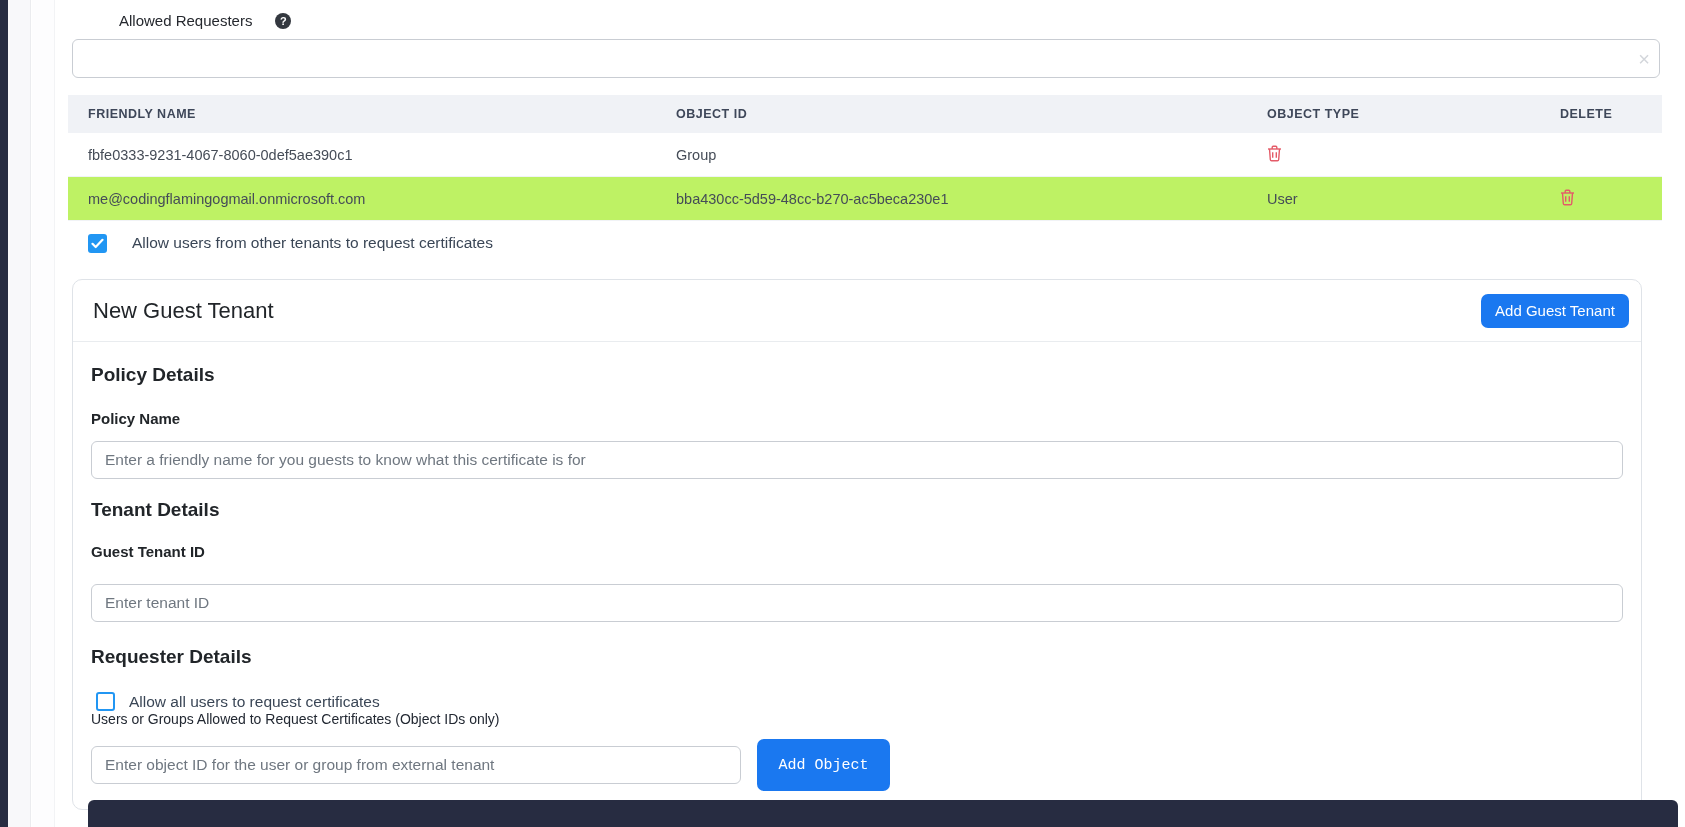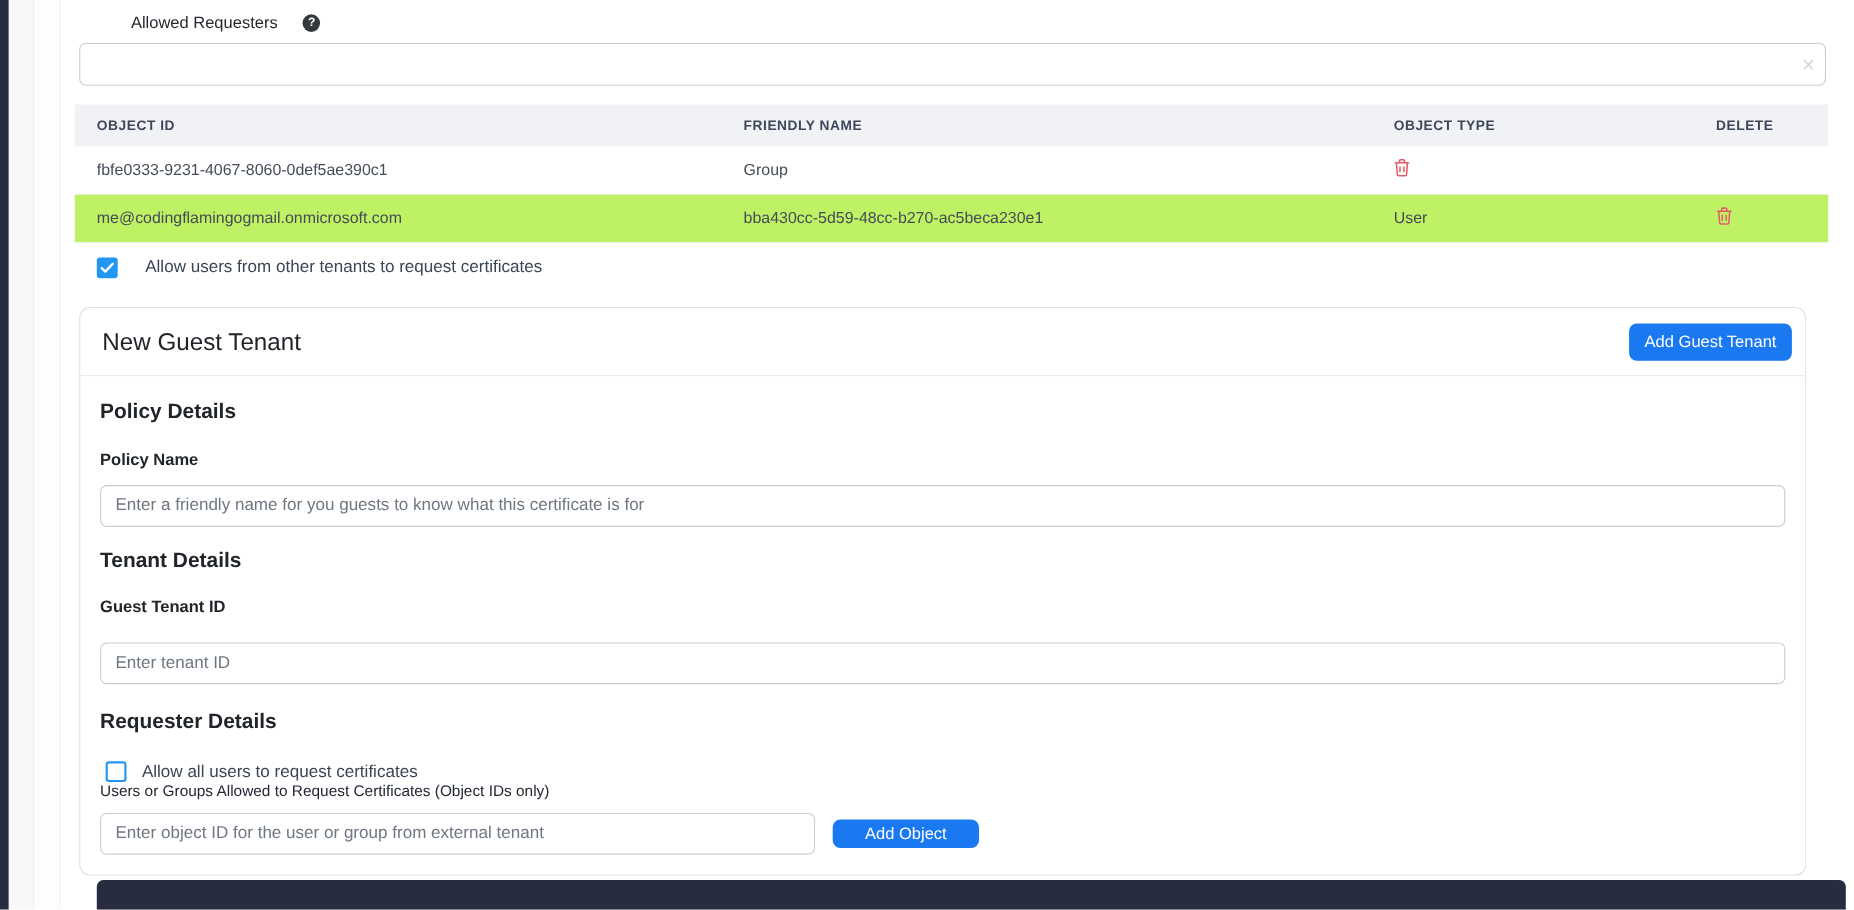--- a/index.html
+++ b/index.html
@@ -53,21 +53,21 @@
   .text-input::placeholder, .ar-input-wrap input::placeholder { color:#6f7780; opacity:1; }
   .mt14 { margin-top:14px; }
   .mt12 { margin-top:24px; }
   .sh-tenant { margin-top:20px; }
   .lbl-gtid { margin-top:22px; }
   .sh-req { margin-top:24px; }
   .cb-row2 { margin-top:24px; margin-left:5px; gap:14px; }
   .obj-label { font-size:14px; font-weight:400; color:#222832; }
   .obj-row { margin-top:12px; display:flex; align-items:center; gap:16px; }
   .obj-input { width:650px; }
-  .btn-add-object { width:133px; height:26px; }
+  .btn-add-object { width:133px; height:52px;font-family:Liberation Mono, monospace; }
 
   
   .bottom-band { position:absolute; left:88px; top:800px; width:1590px; height:27px; background:#272c41; border-radius:6px 6px 0 0; }
 </style>
 </head>
 <body>
 
 <div class="edge-dark"></div>
 <div class="side-rail"></div>
 <div class="side-rail2"></div>
@@ -77,22 +77,22 @@
   <span class="help-icon">?</span>
 </div>
 
 <div class="ar-input-wrap">
   <input type="text" value="" placeholder="" style="">
   <span class="clear-x">×</span>
 </div>
 
 <div class="req-table">
   <div class="t-head">
+    <div>FRIENDLY NAME</div>
     <div>OBJECT ID</div>
-    <div>FRIENDLY NAME</div>
     <div>OBJECT TYPE</div>
     <div>DELETE</div>
   </div>
   <div class="t-row">
     <div>fbfe0333-9231-4067-8060-0def5ae390c1</div>
     <div>Group</div>
     <div>
       <svg class="trash" viewBox="0 0 15 17" fill="none" stroke="#e45b68" stroke-width="1.4">
         <path d="M1 4h13"></path>
           <path d="M5.2 4V2.2a1 1 0 0 1 1-1h2.6a1 1 0 0 1 1 1V4"></path>

